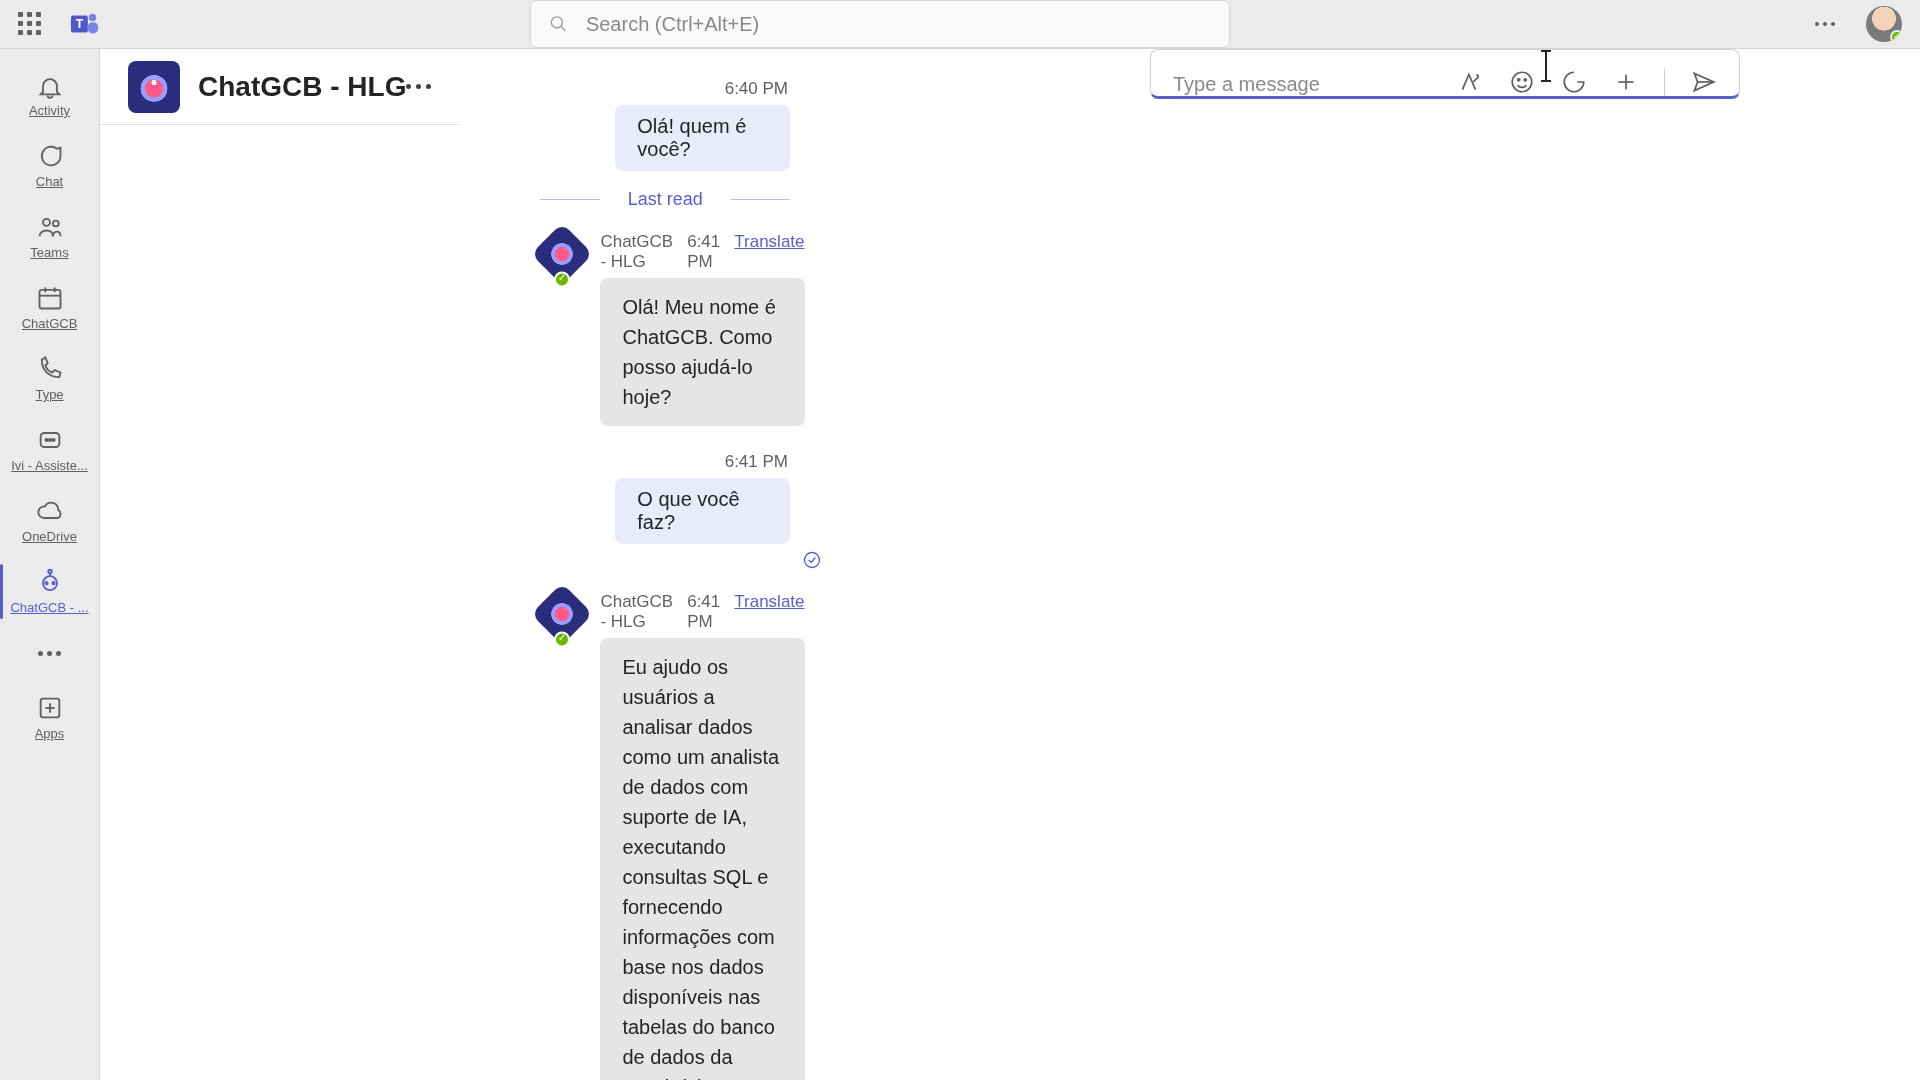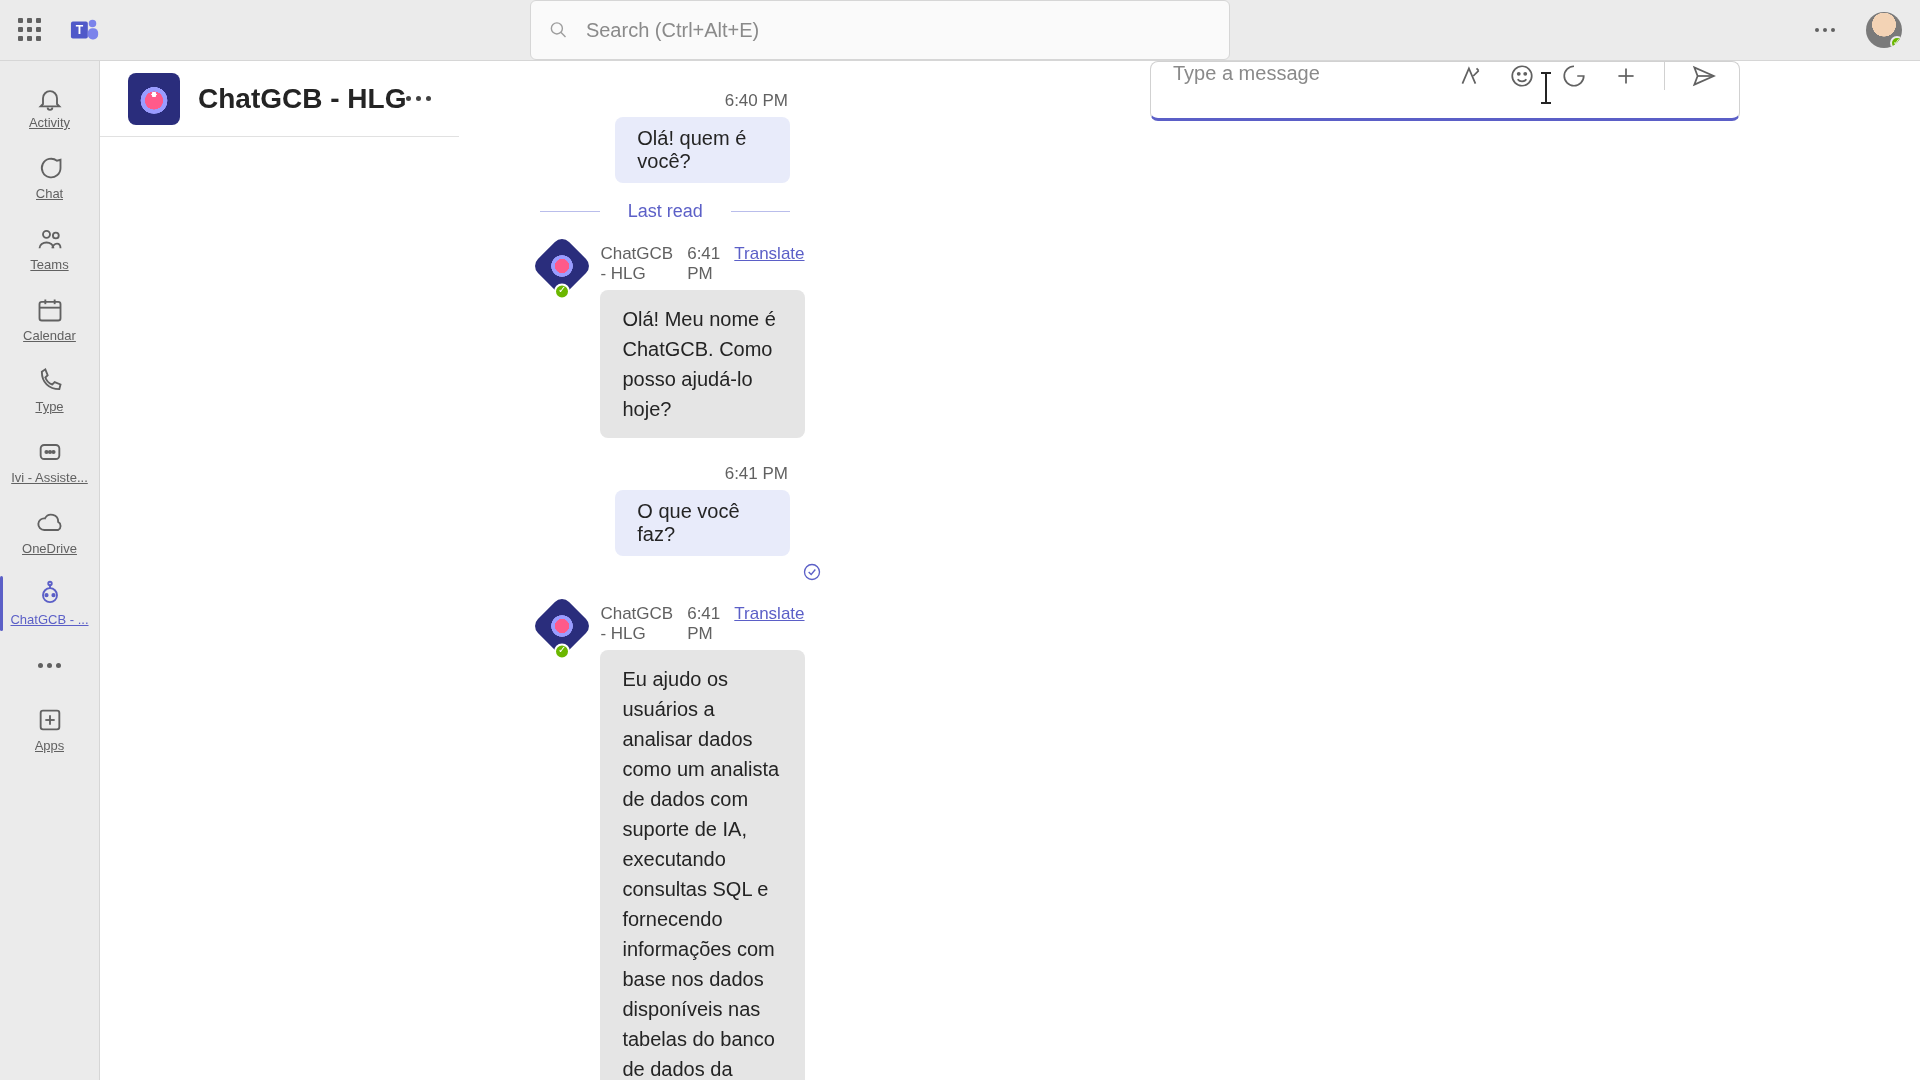--- a/index.html
+++ b/index.html
@@ -15,21 +15,21 @@
   align-items: center;
   padding: 0 18px;
   border-bottom: 1px solid #d6d6d6;
 }
 .topbar .waffle { width: 24px; height: 24px; display:grid; grid-template-columns:repeat(3,5px); grid-template-rows:repeat(3,5px); gap:4px; margin-right:28px; cursor:pointer;}
 .topbar .waffle span { background:#616161; border-radius:1px; }
 .topbar .teams-logo { width:30px; height:30px; }
 .topbar .spacer-left { flex: 0 0 430px; }
 .topbar .search {
   flex: 0 0 700px;
-  height: 60px;
+  height: 48px;
   background: #fafafa;
   border: 1px solid #d6d6d6;
   border-radius: 6px;
   display:flex; align-items:center; padding:0 18px;
   color:#616161;
 }
 .topbar .search svg { width:20px; height:20px; margin-right:18px; opacity:.6;}
 .topbar .search input {
   border:none; outline:none; background:transparent; font-size:20px; width:100%; color:#242424;
 }
@@ -101,21 +101,21 @@
 .recv-meta { display:flex; gap:14px; align-items:baseline; margin-bottom:6px; font-size:17px;}
 .recv-meta .name{color:#616161;}
 .recv-meta .time{color:#616161;}
 .recv-meta .translate{color:#5b5fc7; cursor:pointer;text-decoration:underline;}
 .recv-bubble { background:#e5e5e5; color:#242424; font-size:20px; line-height:1.5; padding:14px 22px; border-radius:8px; display:inline-block; max-width:1180px;}
 
 
 .composer-wrap { padding: 0 180px 40px 180px; }
 .composer {
   border:1px solid #d1d1d1; border-bottom:3px solid #5b5fc7;
-  border-radius:8px; height:60px; display:flex; align-items:flex-start; padding:0 22px;
+  border-radius:8px; height:50px; display:flex; align-items:flex-end; padding:0 22px;
 }
 .composer input { flex:1; border:none; outline:none; font-size:20px; color:#242424;}
 .composer input::placeholder{color:#8a8a8a;}
 .composer .tools { display:flex; align-items:center; gap:24px; margin-left:18px;}
 .composer .tools .tbtn { width:28px;height:28px; display:flex; align-items:center; justify-content:center; cursor:pointer;}
 .composer .tools .tbtn svg{width:26px;height:26px;stroke:#616161;fill:none;stroke-width:1.6;}
 .composer .tools .sep{width:1px;height:28px;background:#d1d1d1;}
 .composer .tools .send svg{stroke:#616161;}
 
 
@@ -200,21 +200,21 @@
       </div>
       <div class="rail-item">
         <div class="ic">
             <svg viewBox="0 0 24 24">
               <rect x="3" y="5" width="18" height="16" rx="2"></rect>
               <line x1="3" y1="10" x2="21" y2="10"></line>
               <line x1="8" y1="3" x2="8" y2="7"></line>
               <line x1="16" y1="3" x2="16" y2="7"></line>
             </svg>
           </div>
-        <div class="lbl">Calendar</div>
+        <div class="lbl">ChatGCB</div>
       </div>
       <div class="rail-item">
         <div class="ic">
             <svg viewBox="0 0 24 24">
               <path d="M5 4c0 9 6 15 15 15l1-4-5-2-2 2c-3-1-5-3-6-6l2-2-2-5z"></path>
             </svg>
           </div>
         <div class="lbl">Type</div>
       </div>
       <div class="rail-item">

